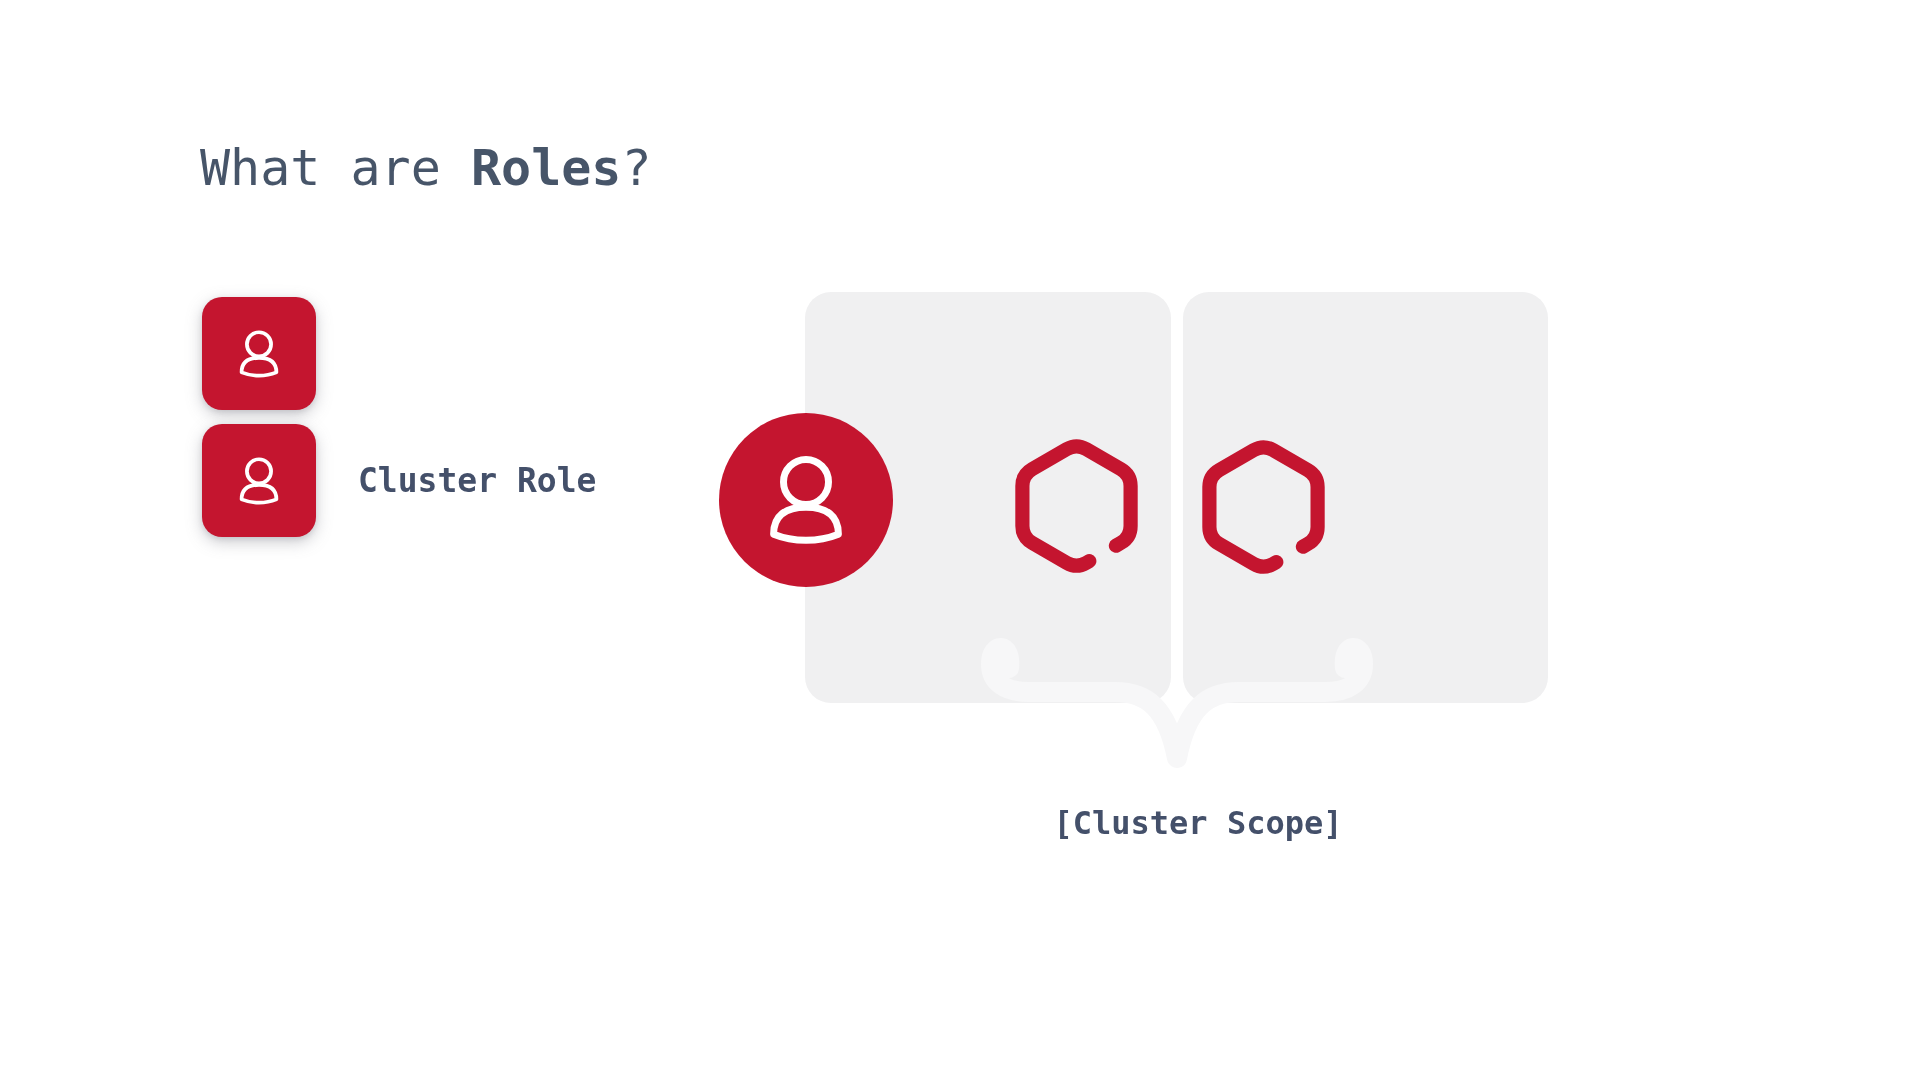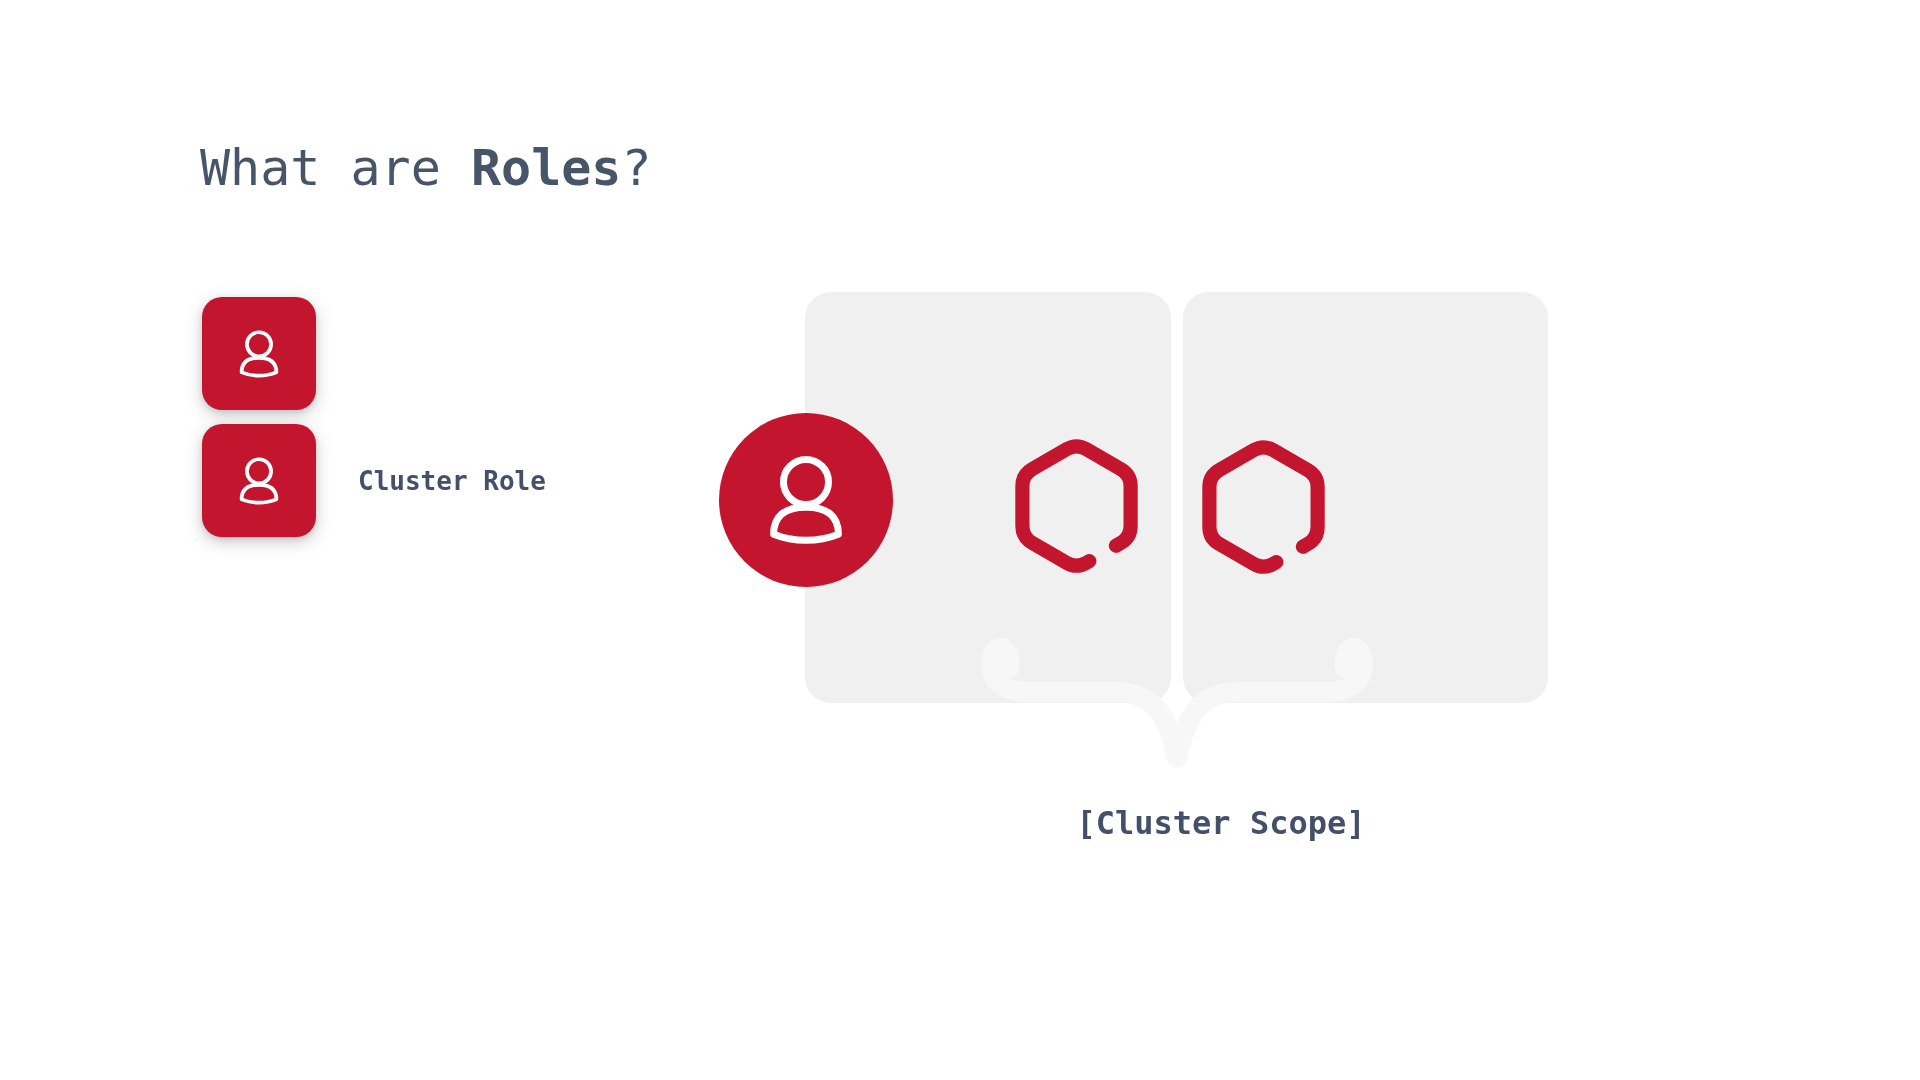--- a/index.html
+++ b/index.html
@@ -24,21 +24,21 @@
     background:#c4152f;
     box-shadow:0 5px 16px rgba(110,110,120,.35),0 2px 5px rgba(110,110,120,.18);
     display:flex;align-items:center;justify-content:center;
     z-index:5;
   }
   .badge-1{top:297px;}
   .badge-2{top:424px;}
 
   .role-label{
     left:358px;top:462px;
-    font-size:26px;font-weight:700;color:#44506a;white-space:nowrap;
+    font-size:33px;font-weight:700;color:#44506a;white-space:nowrap;
     z-index:5;line-height:38px;
   }
 
   
   .panel{
     top:292px;height:411px;border-radius:26px;background:#f0f0f1;z-index:1;
   }
   .panel-left{left:805px;width:366px;}
   .panel-right{left:1183px;width:365px;}
 
@@ -52,21 +52,21 @@
 
   
   .user-circle{
     left:719px;top:413px;width:174px;height:174px;border-radius:50%;
     background:#c4152f;display:flex;align-items:center;justify-content:center;
     z-index:4;
   }
 
   
   .scope-label{
-    left:1011px;top:803px;width:420px;text-align:center;
+    left:988px;top:803px;width:420px;text-align:center;
     font-size:32px;font-weight:700;color:#44506a;white-space:nowrap;
     z-index:5;line-height:40px;
   }
 </style>
 </head>
 <body>
 
 <svg width="0" height="0" style="position:absolute" aria-hidden="true">
   <defs>
     <g id="person-glyph" fill="none" stroke="#ffffff" stroke-width="1.55" stroke-linecap="round" stroke-linejoin="round">

